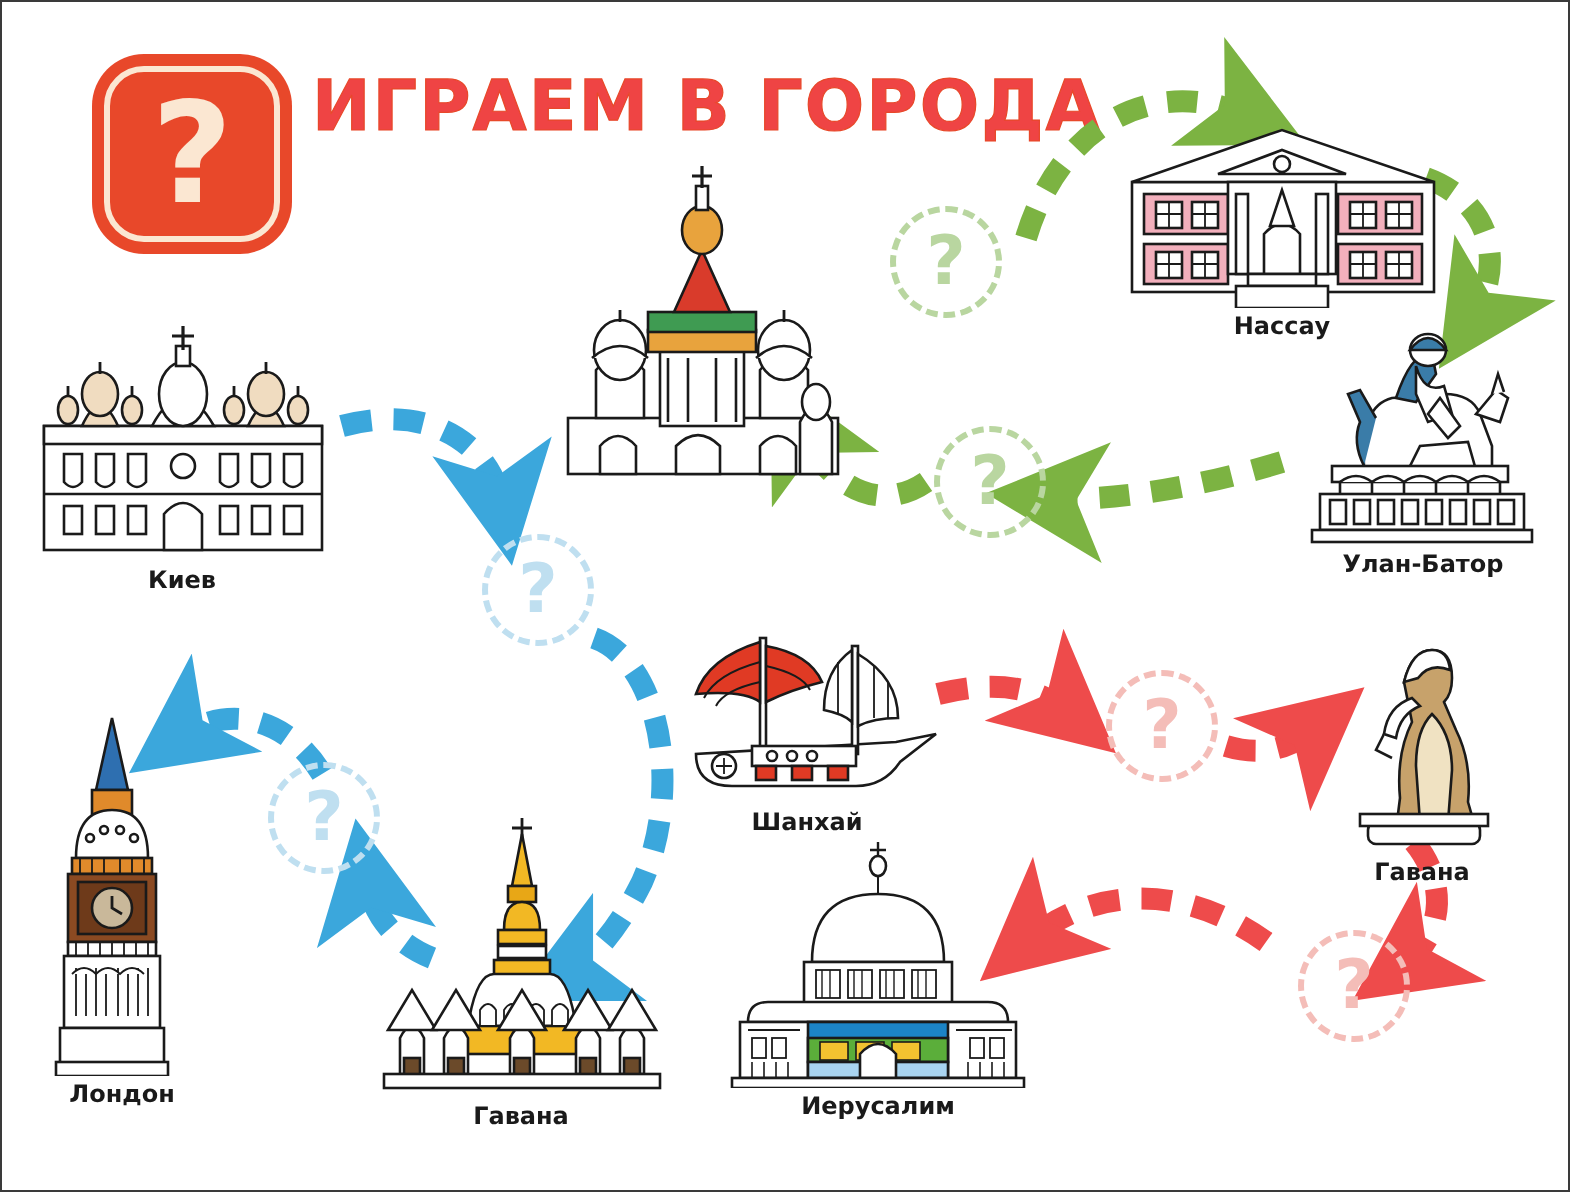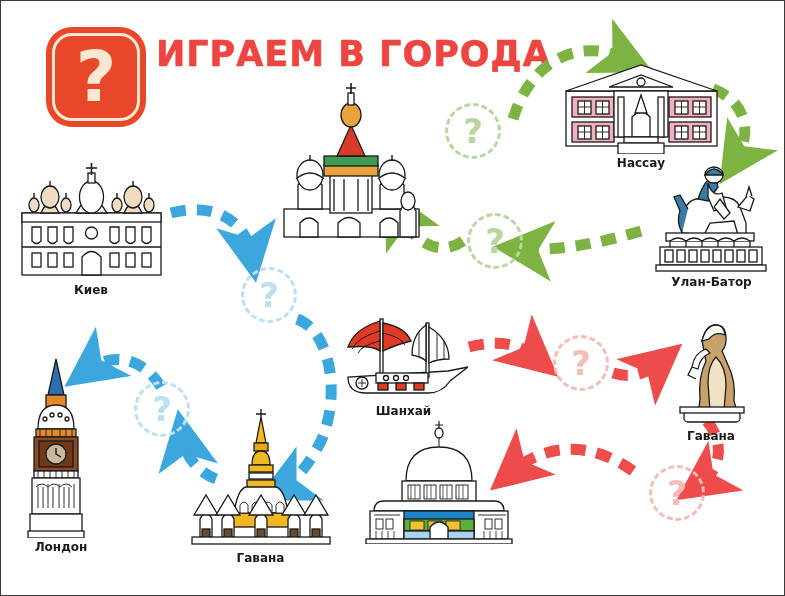--- a/index.html
+++ b/index.html
@@ -389,15 +389,16 @@
         <g fill="#fff" stroke-width="0.9">
           <rect x="24" y="100" width="7" height="10"></rect>
             <rect x="34" y="100" width="7" height="10"></rect>
           <rect x="133" y="100" width="7" height="10"></rect>
             <rect x="143" y="100" width="7" height="10"></rect>
         </g>
         <path d="M24,112 v8 M30,112 v8 M36,112 v8 M42,112 v8 M132,112 v8 M138,112 v8 M144,112 v8 M150,112 v8" stroke-width="0.8"></path>
         <rect x="14" y="120" width="146" height="5"></rect>
       </g>
     </svg>
+    <span class="cap">Иерусалим</span>
   </div>
 
 </div>
 
 </body></html>

